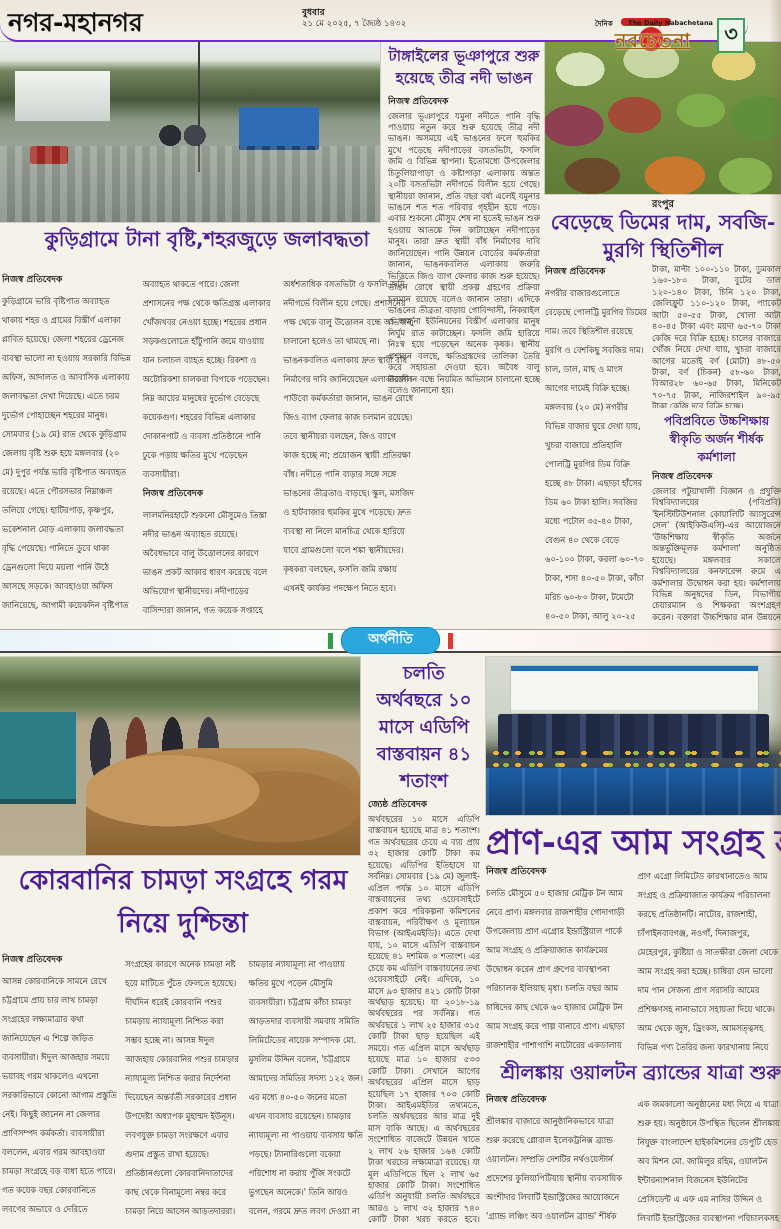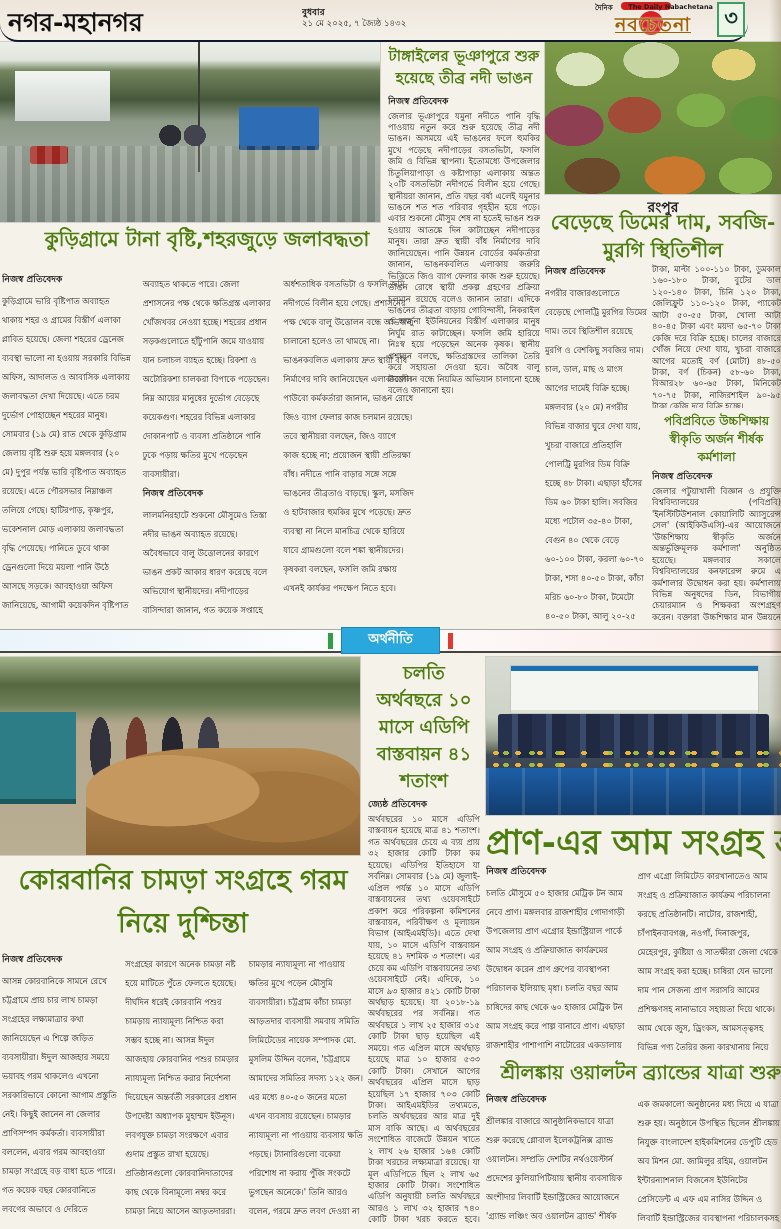--- a/index.html
+++ b/index.html
@@ -4,42 +4,42 @@
 <style>
   html,body{margin:0;padding:0;background:#888;}
   .page{position:relative;width:781px;height:1229px;margin:0 auto;background:#f5f2ea;
         font-family:"DejaVu Sans",sans-serif;color:#1b1b1b;overflow:hidden;}
   .page::before{content:'';position:absolute;right:0;top:0;width:12px;height:100%;
         background:linear-gradient(270deg,rgba(120,100,70,.28),transparent);z-index:60;pointer-events:none;}
   .page::after{content:'';position:absolute;left:0;top:0;width:100%;height:42px;
         background:linear-gradient(180deg,rgba(215,190,170,.25),transparent);z-index:0;pointer-events:none;}
 
   
-  .hdr{position:absolute;left:0;top:0;width:748px;height:40px;border-bottom:2px solid #0f172a;z-index:5;border-radius:18px;}
+  .hdr{position:absolute;left:0;top:0;width:748px;height:40px;border-bottom:2px solid #6d28d9;z-index:5;border-radius:18px;}
   .sec-title{position:absolute;left:8px;top:3px;font-size:25px;font-weight:bold;color:#111;}
   .date-block{position:absolute;left:302px;top:7px;width:200px;text-align:left;line-height:1.25;}
   .date-block .wd{font-size:9px;font-weight:bold;}
   .date-block .dt{font-size:8.5px;}
-  .masthead{position:absolute;right:3px;top:2px;display:flex;align-items:stretch;}
+  .masthead{position:absolute;right:3px;top:18px;display:flex;align-items:stretch;}
   .mh-box{position:relative;width:120px;height:35px;}
   .mh-daily{position:absolute;left:2px;top:0;font-size:7px;font-weight:bold;}
   .mh-banner{position:absolute;left:28px;top:0;width:50px;height:8px;background:#cf1f1f;border-radius:4px;}
   .mh-eng{position:absolute;right:0;top:1px;font-size:6.5px;font-weight:bold;white-space:nowrap;text-align:right;}
   .mh-circle{position:absolute;left:46px;top:9px;width:24px;height:24px;background:#d92121;border-radius:50%;}
   .mh-logo{position:absolute;left:0;top:8px;width:100%;text-align:center;font-size:19px;font-weight:bold;
            color:#a16207;text-shadow:0 0 1px #fff, 0 0 2px #fff;letter-spacing:1px;text-decoration:underline;}
   .pagenum{width:28px;height:35px;margin-left:4px;border:2px solid #3f9e63;background:#eef6ea;
            font-size:21px;font-weight:bold;display:flex;align-items:center;justify-content:center;
            color:#10342a;box-sizing:border-box;}
 
   
   .byl{display:block;font-weight:bold;font-size:9px;margin:0 0 2px 0;}
   .byl.mt{margin-top:5px;}
   .bd{font-size:8.3px;line-height:1.38;text-align:justify;color:#1c1c1c;}
-  h1,h2,h3{margin:0;color:#4d7c0f;font-weight:bold;}
+  h1,h2,h3{margin:0;color:#4c1d95;font-weight:bold;}
   .abs{position:absolute;}
   .clip{overflow:hidden;}
 
   
   .photo{position:absolute;overflow:hidden;background:#cfcfc7;box-shadow:0 0 0 1px rgba(0,0,0,.15);}
   .flood{left:0;top:42px;width:380px;height:180px;
      background:linear-gradient(180deg,#eceee9 0%,#e0e6dd 10%,#74855f 16%,#46583a 32%,#8d9a88 44%,#99a397 58%,#90998f 74%,#7e8b81 100%);}
   .fl-building{position:absolute;left:4%;top:16%;width:25%;height:28%;
      background:linear-gradient(#f3f5f1,#ccd3ce);box-shadow:0 1px 0 #8e9a92;}
   .fl-pole{position:absolute;left:52%;top:0;width:2px;height:72%;background:#3c3c36;}
@@ -89,36 +89,36 @@
 
   
   .lead-hl{left:0;top:224px;width:414px;font-size:20px;text-align:center;white-space:nowrap;overflow:hidden;}
   .lead-body{left:2px;top:272px;width:412px;height:350px;column-count:3;column-gap:10px;}
   .boxed-note{left:102px;top:436px;width:190px;height:42px;z-index:10;background:#fdeee2;
      border:1px solid #c4543d;box-shadow:inset 0 0 0 2px #fdeee2, inset 0 0 0 3px #e0a08e;
      font-size:10.5px;font-weight:bold;text-align:center;display:flex;align-items:center;justify-content:center;
      padding:2px 6px;box-sizing:border-box;line-height:1.4;}
   .river{left:388px;top:46px;width:152px;height:576px;}
   .river h2{font-size:15px;text-align:center;line-height:1.45;margin-bottom:4px;}
-  .dateline{left:545px;top:196px;width:236px;text-align:center;font-size:14px;font-weight:bold;}
+  .dateline{left:545px;top:196px;width:236px;text-align:center;font-size:10px;font-weight:bold;}
   .mkt-hl{left:545px;top:208px;width:236px;font-size:20px;text-align:center;line-height:1.4;}
   .mkt-left{left:545px;top:264px;width:102px;height:358px;}
   .mkt-right{left:652px;top:264px;width:129px;height:144px;}
   .wkshp{left:652px;top:412px;width:129px;height:210px;}
   .wkshp h3{font-size:12px;text-align:center;line-height:1.5;margin-bottom:3px;}
 
   
   .divider{position:absolute;left:0;top:629px;width:781px;height:24px;z-index:5;
      background:linear-gradient(90deg,#eaf4fb,#fdfdfd 45%,#fbeae6);
      border-top:1px solid #a9a9a4;border-bottom:2px solid #44443f;
      display:flex;align-items:center;justify-content:center;gap:8px;box-sizing:border-box;}
   .bar{width:5px;height:16px;display:inline-block;}
   .bar.g{background:#2f9e44;}
   .bar.r{background:#e03a2f;}
-  .pill{background:#2aa7dd;color:#fff;font-size:13px;font-weight:bold;border-radius:0;
+  .pill{background:#2aa7dd;color:#fff;font-size:13px;font-weight:bold;border-radius:12px;
      padding:1px 26px 3px 26px;border:1px solid #1787ba;}
 
   
   .lthr-hl{left:0;top:858px;width:366px;height:92px;font-size:27px;text-align:center;line-height:1.6;}
   .lthr-body{left:2px;top:952px;width:362px;height:274px;column-count:3;column-gap:8px;}
   .adp{left:368px;top:659px;width:112px;height:566px;}
   .adp h3{font-size:18px;text-align:center;line-height:1.5;margin-bottom:3px;}
   .mango-hl{left:486px;top:816px;width:295px;font-size:34px;text-align:center;white-space:nowrap;overflow:hidden;}
   .mango-body{left:486px;top:864px;width:295px;height:190px;column-count:2;column-gap:8px;}
   .walton-hl{left:486px;top:1058px;width:295px;font-size:19px;text-align:right;white-space:nowrap;overflow:hidden;}

